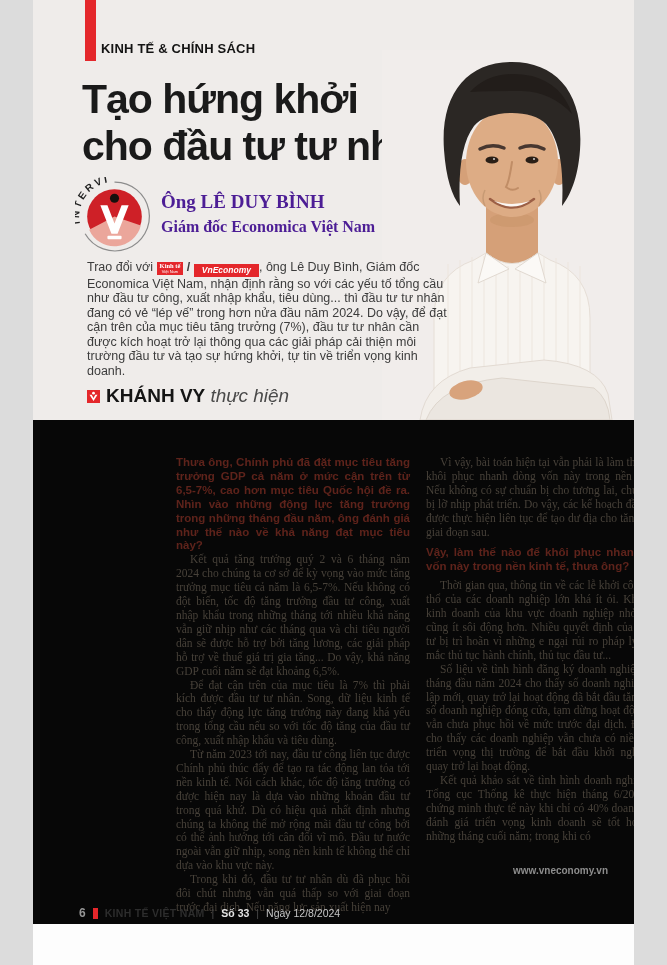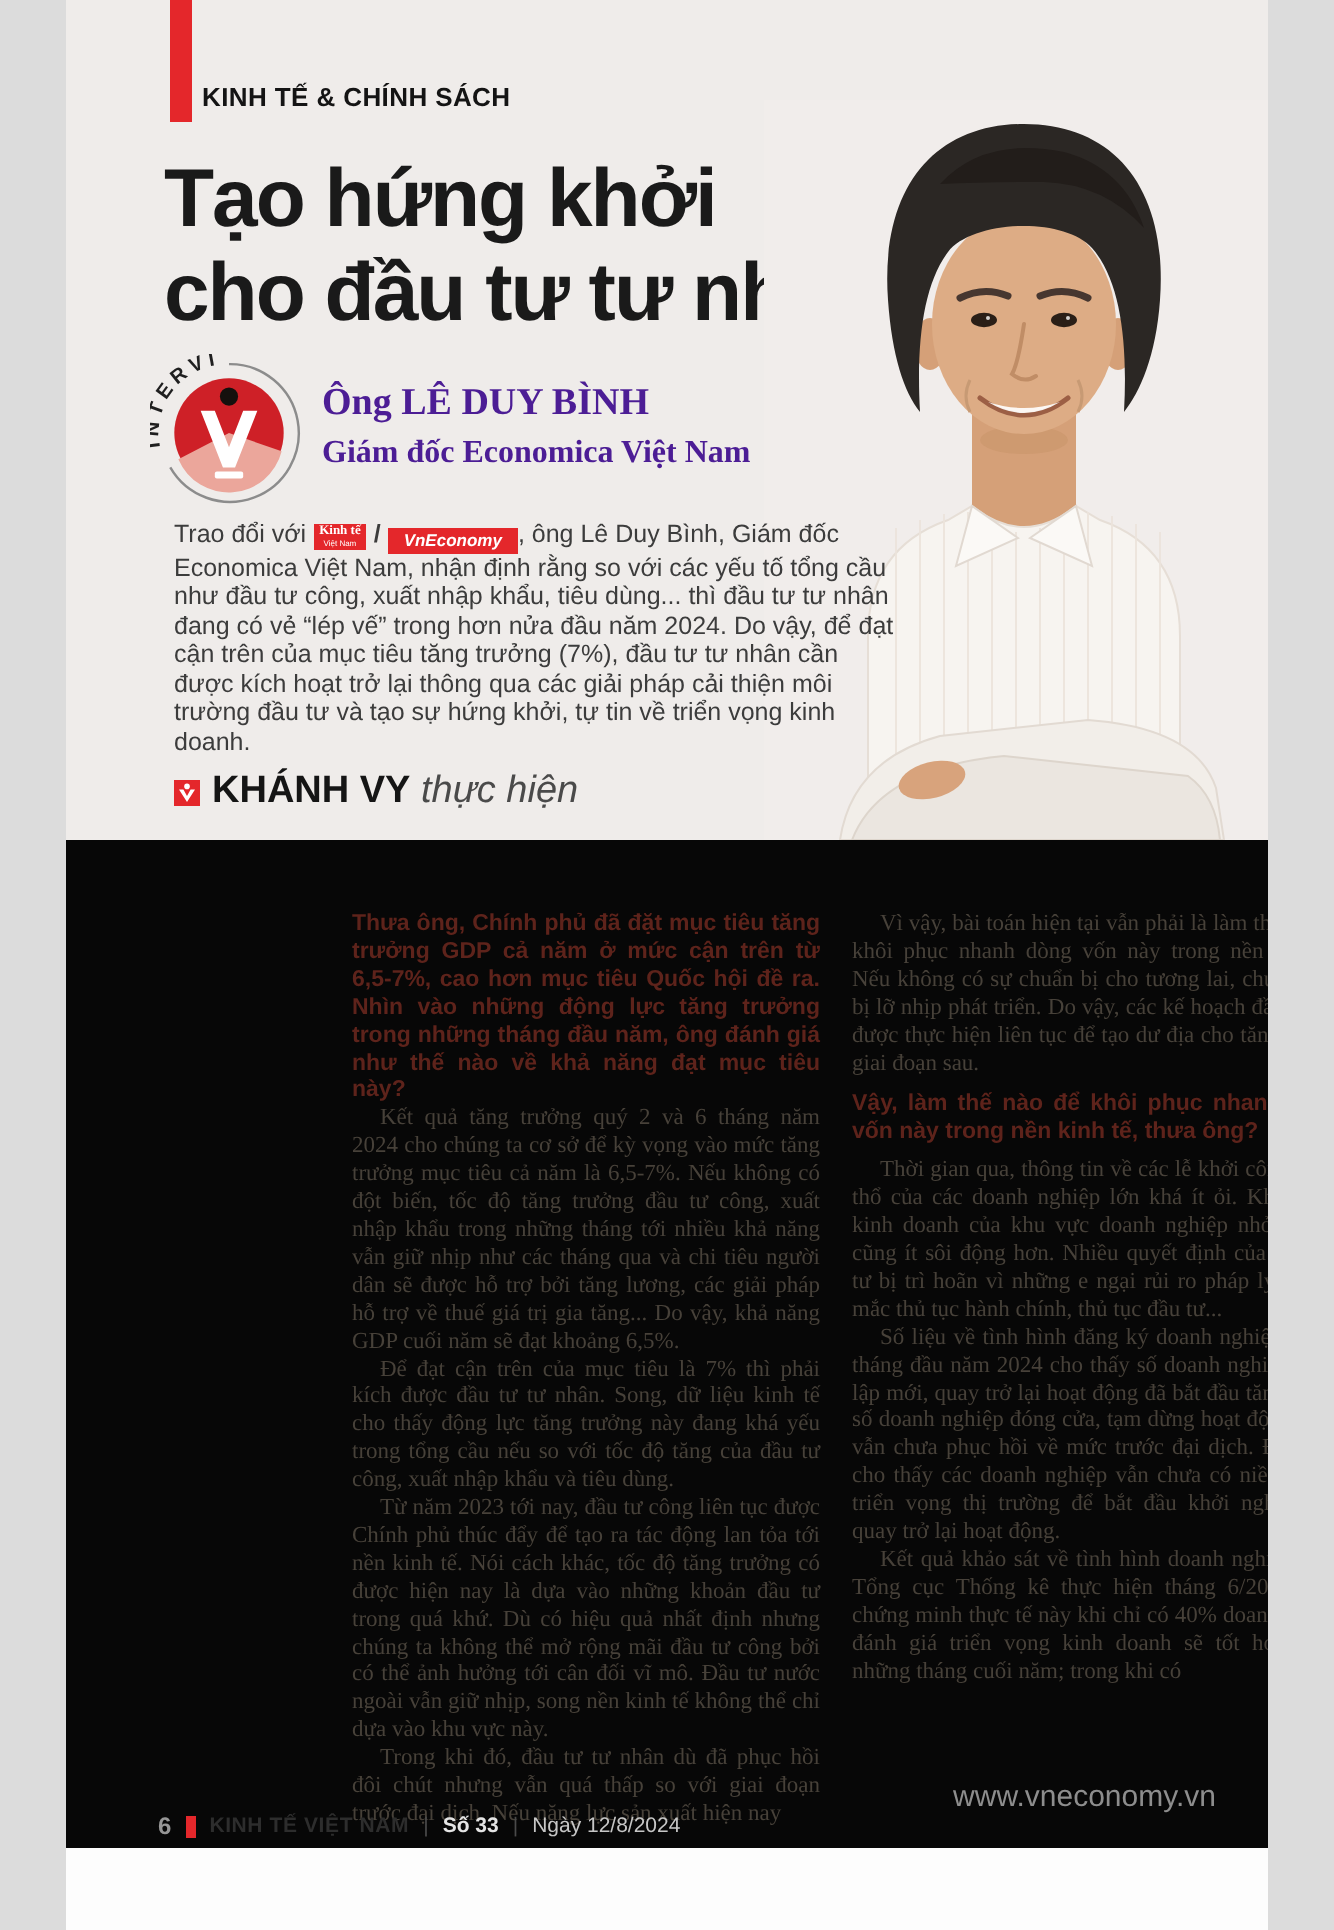--- a/index.html
+++ b/index.html
@@ -61,21 +61,21 @@
   .footer-left{
     position:absolute;left:46px;top:906px;display:flex;align-items:center;gap:7px;
     font-size:10.5px;color:#c6c6c6;
   }
   .footer-pagenum{font-size:12px;font-weight:bold;color:#969696;}
   .footer-minibar{width:5px;height:11px;background:#e4272b;}
   .footer-mag{font-weight:bold;color:#2d2d2d;letter-spacing:.3px;}
   .footer-sep{color:#4a4a4a;}
   .footer-issue{font-weight:bold;color:#e4e4e4;}
   .footer-date{color:#c6c6c6;}
-  .footer-url{position:absolute;right:26px;top:890px;font-size:15px;color:#8d8d8d;}
+  .footer-url{position:absolute;right:26px;top:865px;font-size:10px;color:#8d8d8d;font-weight:bold;}
   .bottom-strip{position:absolute;left:0;bottom:0;width:667px;height:41px;background:#fdfdfd;}
 </style>
 </head>
 <body>
 
 <div class="page">
 
   <div class="red-bar"></div>
   <div class="section-label">KINH TẾ &amp; CHÍNH SÁCH</div>
 

